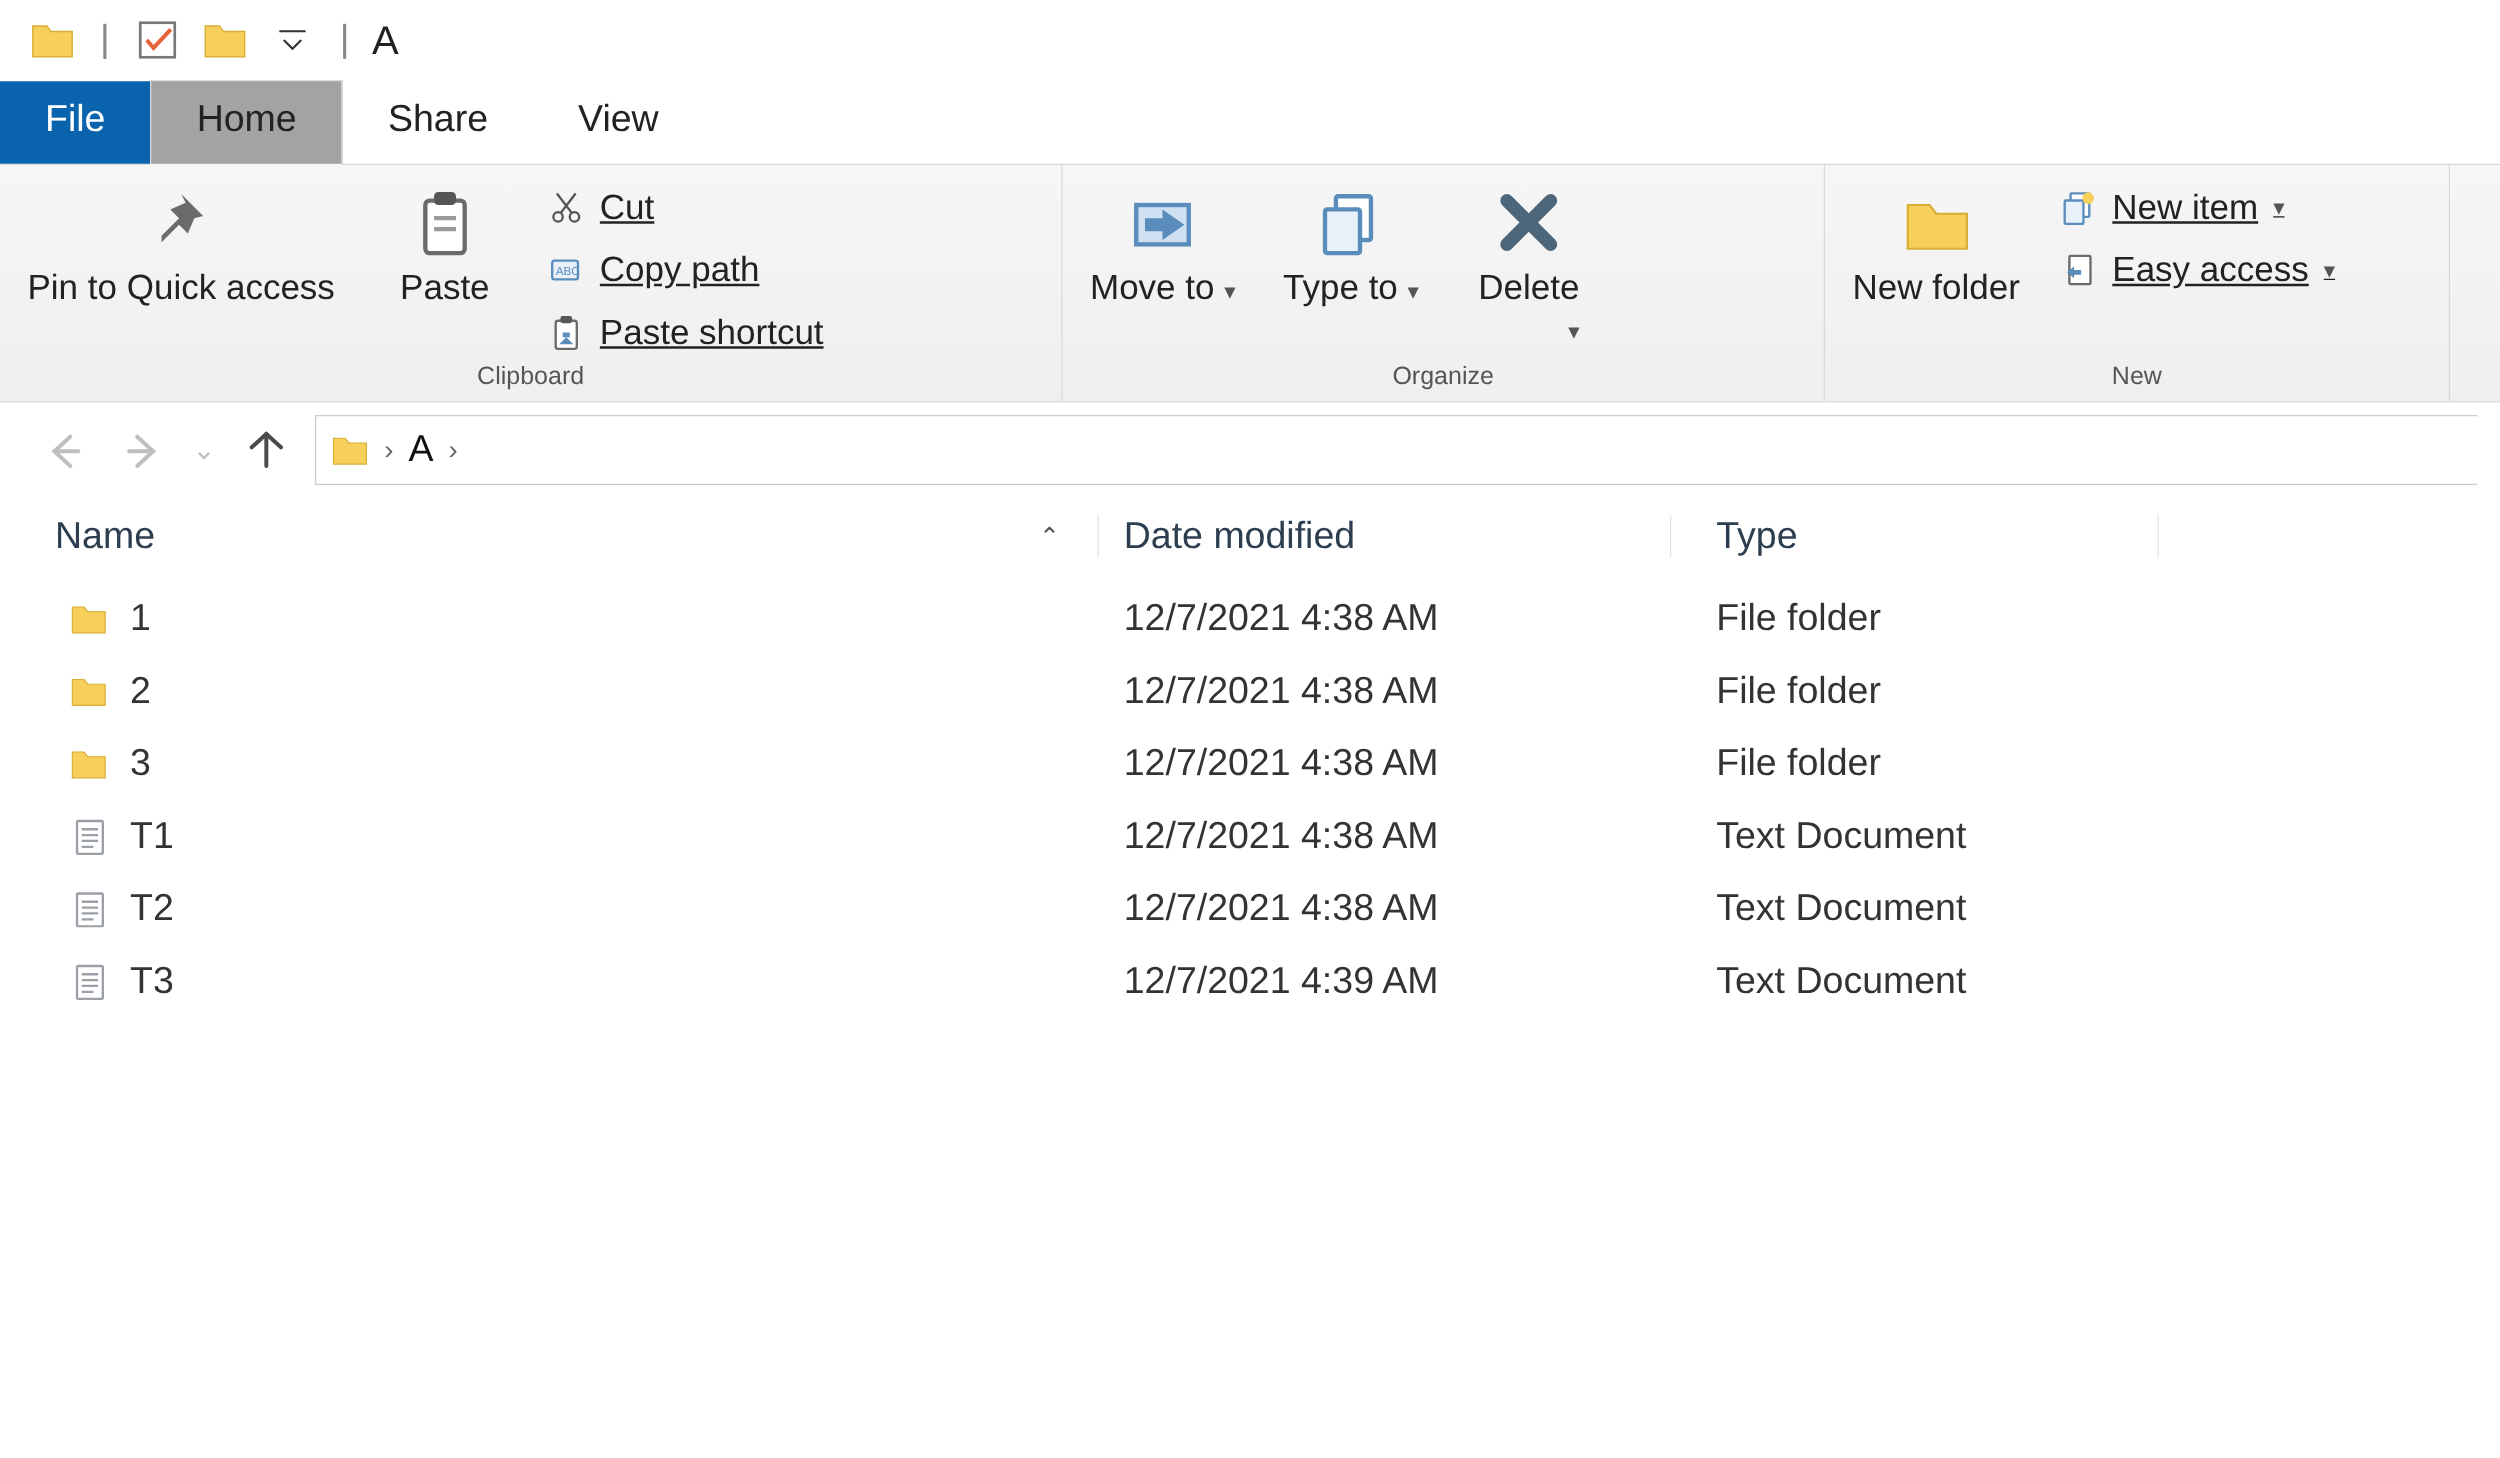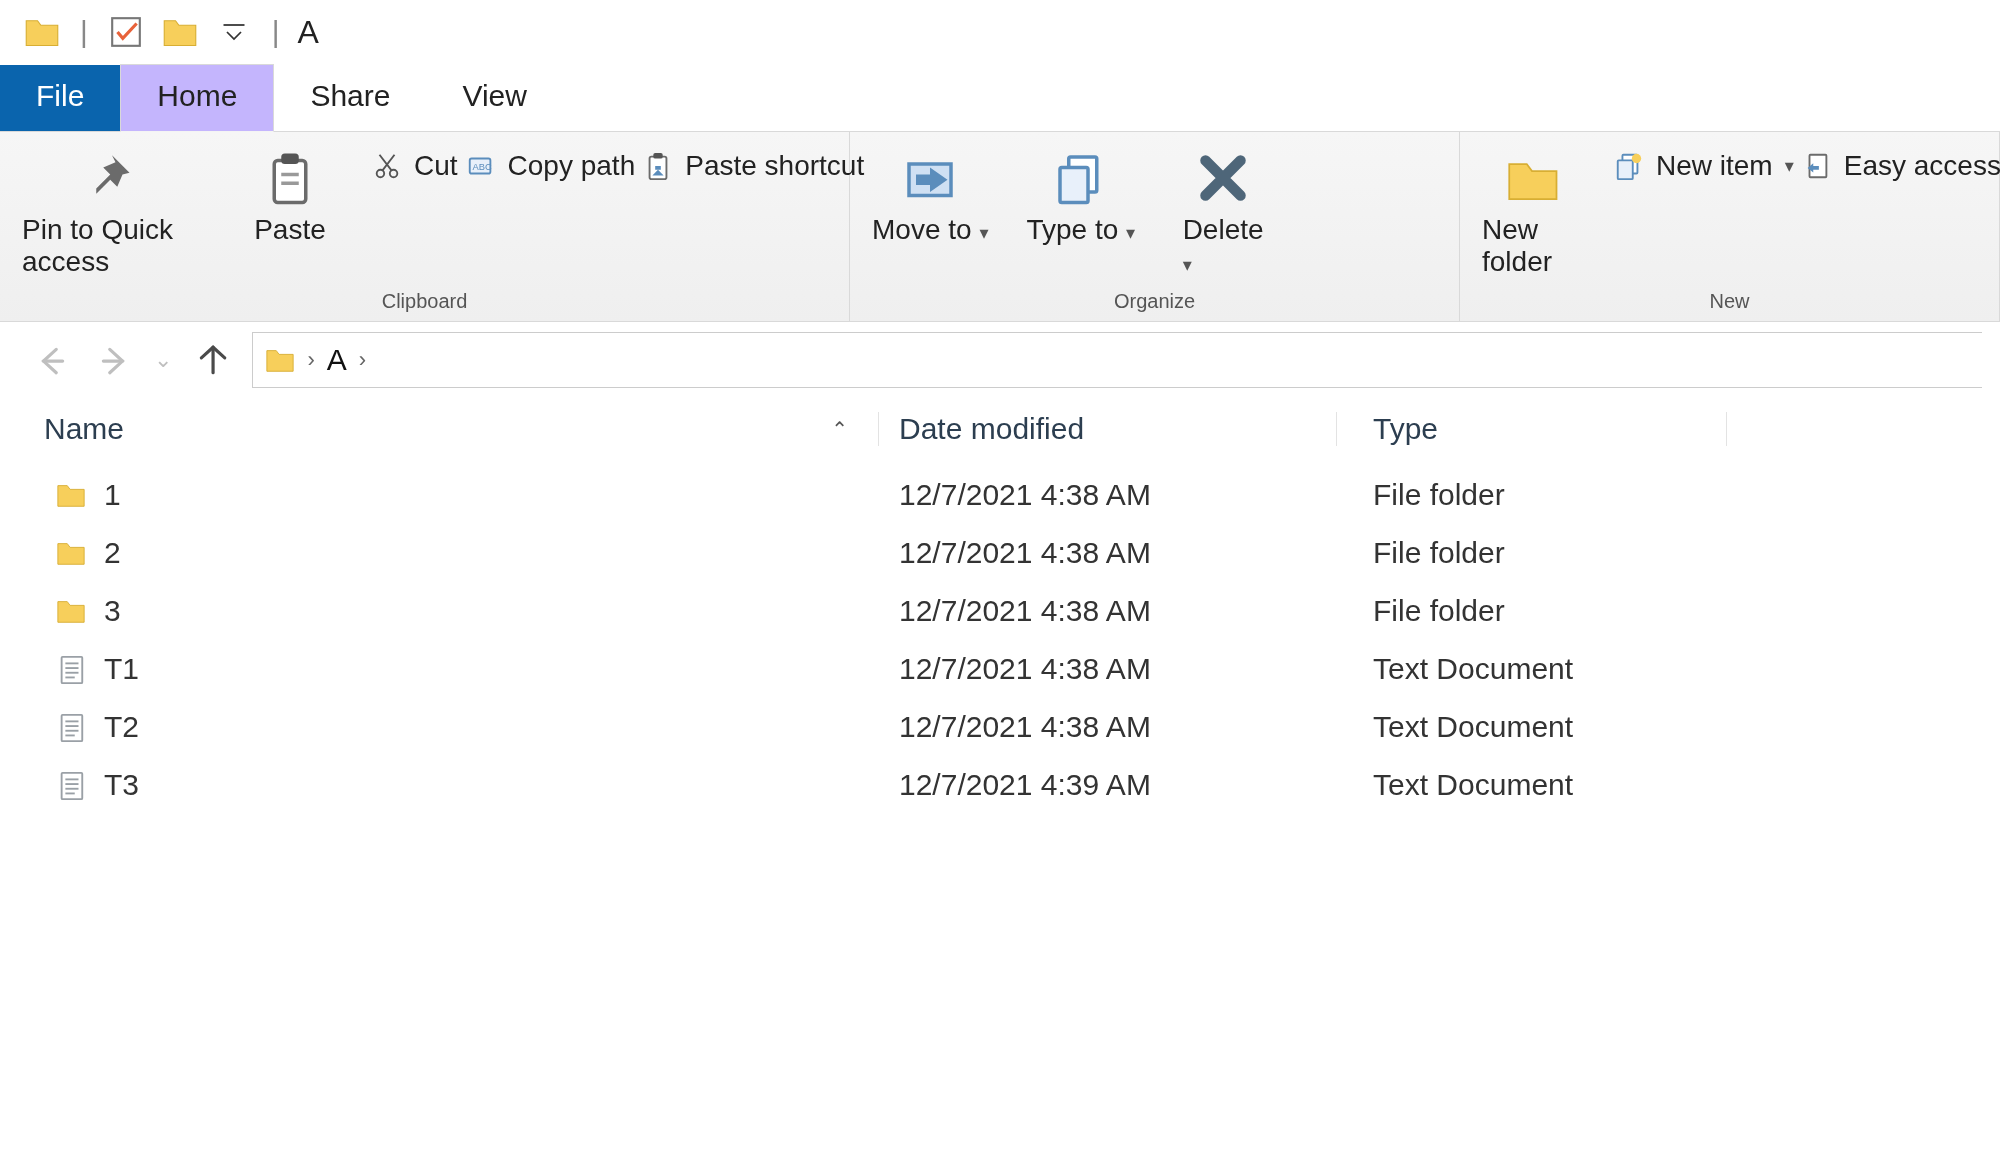--- a/index.html
+++ b/index.html
@@ -9,30 +9,30 @@
   
   .titlebar { display: flex; align-items: center; gap: 14px; padding: 12px 22px; background: #fff; }
   .titlebar .sep { color: #888; font-size: 30px; padding: 0 4px; }
   .qat-btn { width: 40px; height: 40px; display: flex; align-items: center; justify-content: center; }
   .qat-dropdown svg { width: 28px; height: 28px; }
 
   
   .tabs { display: flex; align-items: flex-end; border-bottom: 1px solid #d9d9d9; background: #fff; }
   .tab { padding: 14px 36px 18px; font-size: 30px; cursor: default; color: #222; }
   .tab.file { background: #0a64ad; color: #fff; }
-  .tab.active { background: #c4b5fd; border: 1px solid #d9d9d9; border-bottom: 1px solid #f4f4f4; margin-bottom: -1px; }
+  .tab.active { background: #a3a3a3; border: 1px solid #d9d9d9; border-bottom: 1px solid #f4f4f4; margin-bottom: -1px; }
 
   
   .ribbon { display: flex; background: linear-gradient(#f6f6f6,#efefef); border-bottom: 1px solid #d9d9d9; }
   .rgroup { display: flex; flex-direction: column; border-right: 1px solid #d9d9d9; padding: 6px 12px 2px; }
   .rgroup .controls { flex: 1; display: flex; align-items: flex-start; gap: 18px; padding: 6px 0 2px; }
   .rgroup .glabel { text-align: center; font-size: 20px; color: #555; padding: 4px 0 6px; }
   .bigbtn { display: flex; flex-direction: column; align-items: center; justify-content: flex-start; padding: 6px 10px; min-width: 120px; gap: 8px; }
-  .bigbtn .lbl { text-align: left; font-size: 28px; line-height: 1.15; }
-  .smallcol { display: flex; padding-top: 4px; }
+  .bigbtn .lbl { text-align: right; font-size: 28px; line-height: 1.15; }
+  .smallcol { display: flex; flex-direction: column; gap: 14px; padding-top: 4px; text-decoration: underline; }
   .smallbtn { display: flex; align-items: center; gap: 12px; font-size: 28px; white-space: nowrap; padding: 2px 4px; }
   .smallbtn svg { width: 30px; height: 30px; }
   .drop-caret { font-size: 18px; color: #555; }
 
   
   .navbar { display: flex; align-items: center; gap: 18px; padding: 10px 18px 10px 30px; }
   .nav-arrow { width: 44px; height: 44px; display: flex; align-items: center; justify-content: center; }
   .nav-arrow svg { width: 34px; height: 34px; }
   .addrbox { flex: 1; display: flex; align-items: center; gap: 12px; border: 1px solid #ccc; border-right: none; padding: 6px 12px; height: 56px; }
   .addrbox .crumb { font-size: 30px; color: #111; }

